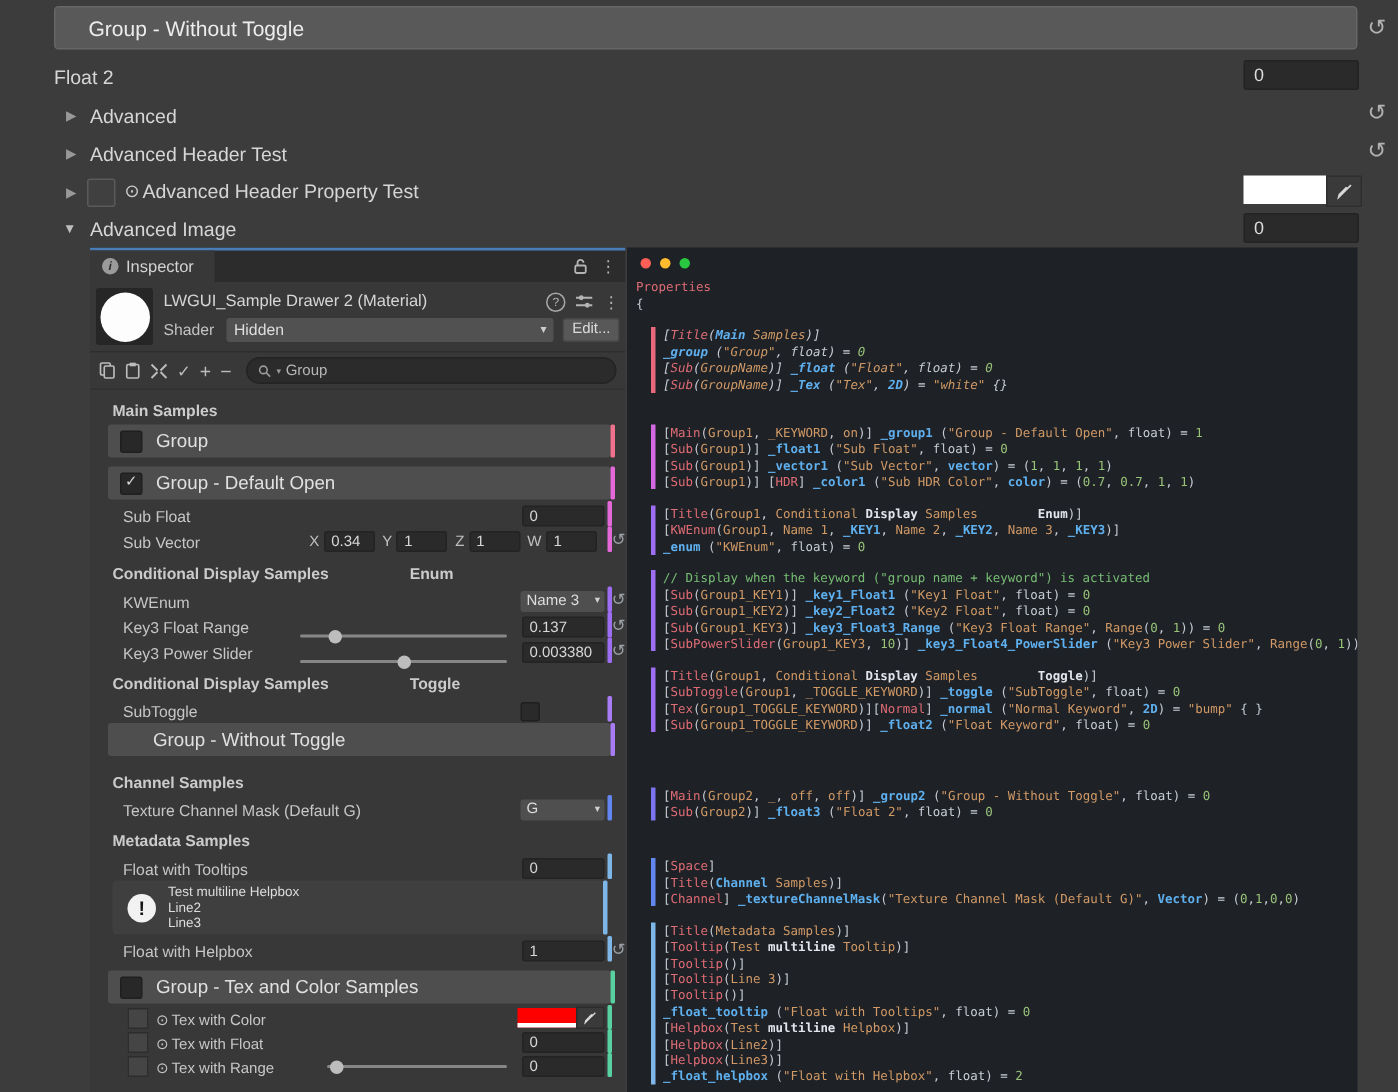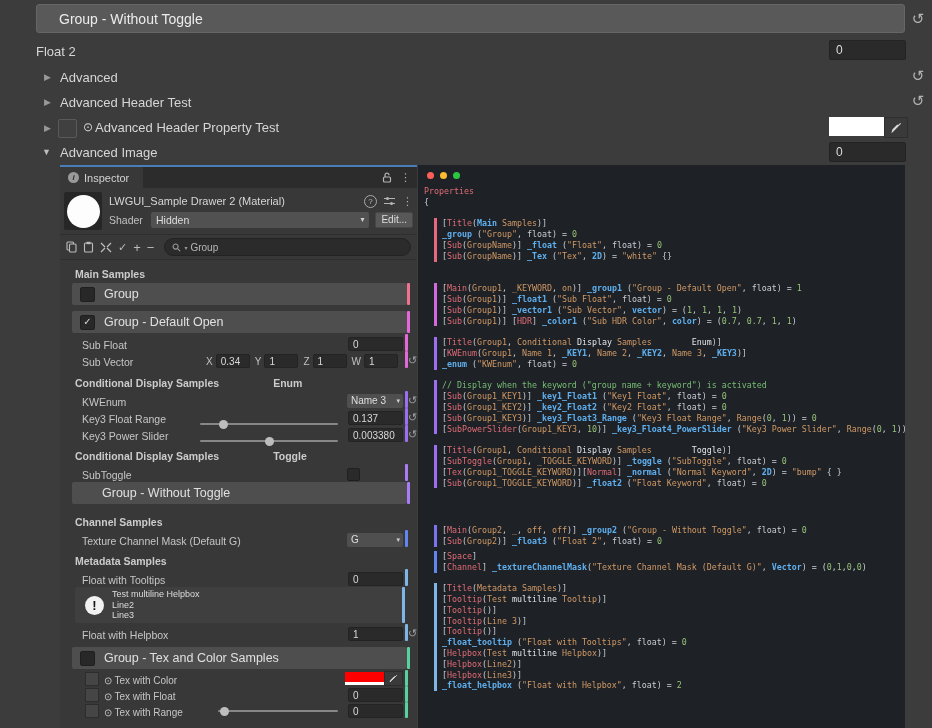--- a/index.html
+++ b/index.html
@@ -93,21 +93,21 @@
   #code{position:absolute;left:418px;top:165px;width:487px;height:563px;background:#1e2126;overflow:hidden;
         font-family:"DejaVu Sans Mono",monospace;font-size:8.3px;color:#c8cdd5}
   .dots{display:flex;gap:6px;padding:7px 0 0 9px;height:10px}
   .dot{width:7px;height:7px;border-radius:50%}
   #clines{padding-top:4px}
   .cblock{border-left:3px solid transparent;margin-left:16px;padding-left:5px}
   .cblock.noind{margin-left:3px;padding-left:0}
   .cline{height:10.8px;line-height:10.8px;white-space:pre}
   .tk-p{color:#c8cdd5}.tk-a{color:#e06c75}.tk-s{color:#d19a66}
   .tk-i{color:#5fb0ef;font-weight:bold}.tk-n{color:#98c379}
-  .tk-c{color:#77bd74}.tk-w{color:#e2e6ec;font-weight:normal}
+  .tk-c{color:#77bd74}.tk-w{color:#e2e6ec;font-weight:bold}
   svg{display:block}
 </style>
 </head>
 <body>
 
 <div id="top">
   <div class="tbar">
     <span>Group - Without Toggle</span>
   </div>
   <span class="trevert js-ic" style="left:910px;top:11px">↺</span>
@@ -380,21 +380,21 @@
   <div class="dots">
     <span class="dot" id="dotR" style="background: rgb(255, 95, 87);"></span>
     <span class="dot" id="dotY" style="background: rgb(254, 188, 46);"></span>
     <span class="dot" id="dotG" style="background: rgb(42, 200, 64);"></span>
   </div>
   <div id="clines">
       <div class="cblock noind" style="margin-top: 0px;">
         <div class="cline"><span class="tk-a">Properties</span></div>
         <div class="cline"><span class="tk-p">{</span></div>
       </div>
-      <div class="cblock" style="margin-top: 10.8px; border-left-color: rgb(232, 105, 125);">
+      <div class="cblock" style="margin-top: 10.8px; border-left-color: rgb(232, 105, 125); font-style: italic;">
         <div class="cline"><span class="tk-p">[</span><span class="tk-a">Title</span><span class="tk-p">(</span><span class="tk-i">Main</span><span class="tk-p"> </span><span class="tk-s">Samples</span><span class="tk-p">)]</span></div>
         <div class="cline"><span class="tk-i">_group</span><span class="tk-p"> (</span><span class="tk-s">"Group"</span><span class="tk-p">, float) = </span><span class="tk-n">0</span></div>
         <div class="cline"><span class="tk-p">[</span><span class="tk-a">Sub</span><span class="tk-p">(</span><span class="tk-s">GroupName</span><span class="tk-p">)] </span><span class="tk-i">_float</span><span class="tk-p"> (</span><span class="tk-s">"Float"</span><span class="tk-p">, float) = </span><span class="tk-n">0</span></div>
         <div class="cline"><span class="tk-p">[</span><span class="tk-a">Sub</span><span class="tk-p">(</span><span class="tk-s">GroupName</span><span class="tk-p">)] </span><span class="tk-i">_Tex</span><span class="tk-p"> (</span><span class="tk-s">"Tex"</span><span class="tk-p">, </span><span class="tk-i">2D</span><span class="tk-p">) = </span><span class="tk-s">"white"</span><span class="tk-p"> {}</span></div>
       </div>
       <div class="cblock" style="margin-top: 21.6px; border-left-color: rgb(212, 104, 224);">
         <div class="cline"><span class="tk-p">[</span><span class="tk-a">Main</span><span class="tk-p">(</span><span class="tk-s">Group1</span><span class="tk-p">, </span><span class="tk-s">_KEYWORD</span><span class="tk-p">, </span><span class="tk-s">on</span><span class="tk-p">)] </span><span class="tk-i">_group1</span><span class="tk-p"> (</span><span class="tk-s">"Group - Default Open"</span><span class="tk-p">, float) = </span><span class="tk-n">1</span></div>
         <div class="cline"><span class="tk-p">[</span><span class="tk-a">Sub</span><span class="tk-p">(</span><span class="tk-s">Group1</span><span class="tk-p">)] </span><span class="tk-i">_float1</span><span class="tk-p"> (</span><span class="tk-s">"Sub Float"</span><span class="tk-p">, float) = </span><span class="tk-n">0</span></div>
         <div class="cline"><span class="tk-p">[</span><span class="tk-a">Sub</span><span class="tk-p">(</span><span class="tk-s">Group1</span><span class="tk-p">)] </span><span class="tk-i">_vector1</span><span class="tk-p"> (</span><span class="tk-s">"Sub Vector"</span><span class="tk-p">, </span><span class="tk-i">vector</span><span class="tk-p">) = (</span><span class="tk-n">1</span><span class="tk-p">, </span><span class="tk-n">1</span><span class="tk-p">, </span><span class="tk-n">1</span><span class="tk-p">, </span><span class="tk-n">1</span><span class="tk-p">)</span></div>
         <div class="cline"><span class="tk-p">[</span><span class="tk-a">Sub</span><span class="tk-p">(</span><span class="tk-s">Group1</span><span class="tk-p">)] [</span><span class="tk-a">HDR</span><span class="tk-p">] </span><span class="tk-i">_color1</span><span class="tk-p"> (</span><span class="tk-s">"Sub HDR Color"</span><span class="tk-p">, </span><span class="tk-i">color</span><span class="tk-p">) = (</span><span class="tk-n">0.7</span><span class="tk-p">, </span><span class="tk-n">0.7</span><span class="tk-p">, </span><span class="tk-n">1</span><span class="tk-p">, </span><span class="tk-n">1</span><span class="tk-p">)</span></div>
@@ -414,22 +414,23 @@
       <div class="cblock" style="margin-top: 10.8px; border-left-color: rgb(157, 110, 242);">
         <div class="cline"><span class="tk-p">[</span><span class="tk-a">Title</span><span class="tk-p">(</span><span class="tk-s">Group1</span><span class="tk-p">, </span><span class="tk-s">Conditional</span><span class="tk-p"> </span><span class="tk-w">Display</span><span class="tk-p"> </span><span class="tk-s">Samples</span><span class="tk-p">        </span><span class="tk-w">Toggle</span><span class="tk-p">)]</span></div>
         <div class="cline"><span class="tk-p">[</span><span class="tk-a">SubToggle</span><span class="tk-p">(</span><span class="tk-s">Group1</span><span class="tk-p">, </span><span class="tk-s">_TOGGLE_KEYWORD</span><span class="tk-p">)] </span><span class="tk-i">_toggle</span><span class="tk-p"> (</span><span class="tk-s">"SubToggle"</span><span class="tk-p">, float) = </span><span class="tk-n">0</span></div>
         <div class="cline"><span class="tk-p">[</span><span class="tk-a">Tex</span><span class="tk-p">(</span><span class="tk-s">Group1_TOGGLE_KEYWORD</span><span class="tk-p">)][</span><span class="tk-a">Normal</span><span class="tk-p">] </span><span class="tk-i">_normal</span><span class="tk-p"> (</span><span class="tk-s">"Normal Keyword"</span><span class="tk-p">, </span><span class="tk-i">2D</span><span class="tk-p">) = </span><span class="tk-s">"bump"</span><span class="tk-p"> { }</span></div>
         <div class="cline"><span class="tk-p">[</span><span class="tk-a">Sub</span><span class="tk-p">(</span><span class="tk-s">Group1_TOGGLE_KEYWORD</span><span class="tk-p">)] </span><span class="tk-i">_float2</span><span class="tk-p"> (</span><span class="tk-s">"Float Keyword"</span><span class="tk-p">, float) = </span><span class="tk-n">0</span></div>
       </div>
       <div class="cblock" style="margin-top: 37px; border-left-color: rgb(122, 116, 240);">
         <div class="cline"><span class="tk-p">[</span><span class="tk-a">Main</span><span class="tk-p">(</span><span class="tk-s">Group2</span><span class="tk-p">, </span><span class="tk-s">_</span><span class="tk-p">, </span><span class="tk-s">off</span><span class="tk-p">, </span><span class="tk-s">off</span><span class="tk-p">)] </span><span class="tk-i">_group2</span><span class="tk-p"> (</span><span class="tk-s">"Group - Without Toggle"</span><span class="tk-p">, float) = </span><span class="tk-n">0</span></div>
         <div class="cline"><span class="tk-p">[</span><span class="tk-a">Sub</span><span class="tk-p">(</span><span class="tk-s">Group2</span><span class="tk-p">)] </span><span class="tk-i">_float3</span><span class="tk-p"> (</span><span class="tk-s">"Float 2"</span><span class="tk-p">, float) = </span><span class="tk-n">0</span></div>
       </div>
-      <div class="cblock" style="margin-top: 4px; border-left-color: rgb(98, 134, 240);">
+      <div class="cblock" style="margin-top: 25px; border-left-color: rgb(98, 134, 240);">
         <div class="cline"><span class="tk-p">[</span><span class="tk-a">Space</span><span class="tk-p">]</span></div>
+        <div class="cline"><span class="tk-p">[</span><span class="tk-a">Title</span><span class="tk-p">(</span><span class="tk-i">Channel</span><span class="tk-p"> </span><span class="tk-s">Samples</span><span class="tk-p">)]</span></div>
         <div class="cline"><span class="tk-p">[</span><span class="tk-a">Channel</span><span class="tk-p">] </span><span class="tk-i">_textureChannelMask</span><span class="tk-p">(</span><span class="tk-s">"Texture Channel Mask (Default G)"</span><span class="tk-p">, </span><span class="tk-i">Vector</span><span class="tk-p">) = (</span><span class="tk-n">0</span><span class="tk-p">,</span><span class="tk-n">1</span><span class="tk-p">,</span><span class="tk-n">0</span><span class="tk-p">,</span><span class="tk-n">0</span><span class="tk-p">)</span></div>
       </div>
       <div class="cblock" style="margin-top: 10.8px; border-left-color: rgb(127, 182, 232);">
         <div class="cline"><span class="tk-p">[</span><span class="tk-a">Title</span><span class="tk-p">(</span><span class="tk-s">Metadata Samples</span><span class="tk-p">)]</span></div>
         <div class="cline"><span class="tk-p">[</span><span class="tk-a">Tooltip</span><span class="tk-p">(</span><span class="tk-s">Test</span><span class="tk-p"> </span><span class="tk-w">multiline</span><span class="tk-p"> </span><span class="tk-s">Tooltip</span><span class="tk-p">)]</span></div>
         <div class="cline"><span class="tk-p">[</span><span class="tk-a">Tooltip</span><span class="tk-p">()]</span></div>
         <div class="cline"><span class="tk-p">[</span><span class="tk-a">Tooltip</span><span class="tk-p">(</span><span class="tk-s">Line 3</span><span class="tk-p">)]</span></div>
         <div class="cline"><span class="tk-p">[</span><span class="tk-a">Tooltip</span><span class="tk-p">()]</span></div>
         <div class="cline"><span class="tk-i">_float_tooltip</span><span class="tk-p"> (</span><span class="tk-s">"Float with Tooltips"</span><span class="tk-p">, float) = </span><span class="tk-n">0</span></div>
         <div class="cline"><span class="tk-p">[</span><span class="tk-a">Helpbox</span><span class="tk-p">(</span><span class="tk-s">Test</span><span class="tk-p"> </span><span class="tk-w">multiline</span><span class="tk-p"> </span><span class="tk-s">Helpbox</span><span class="tk-p">)]</span></div>

